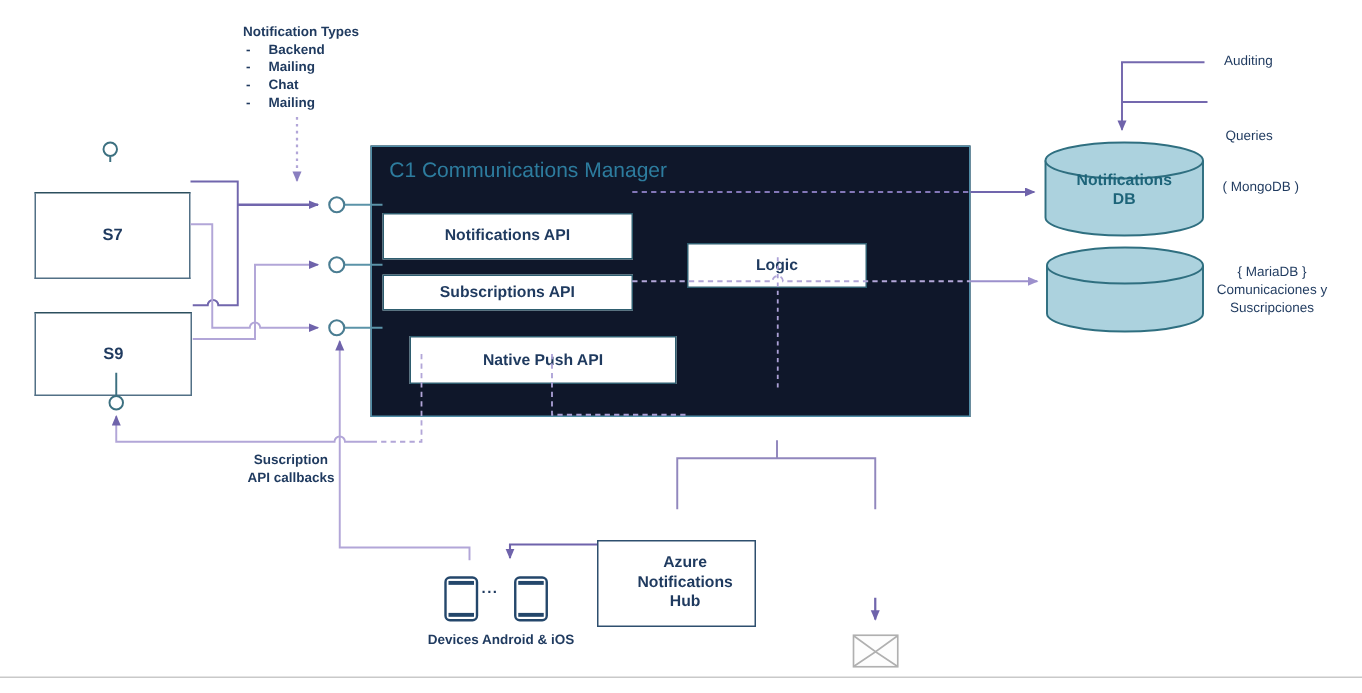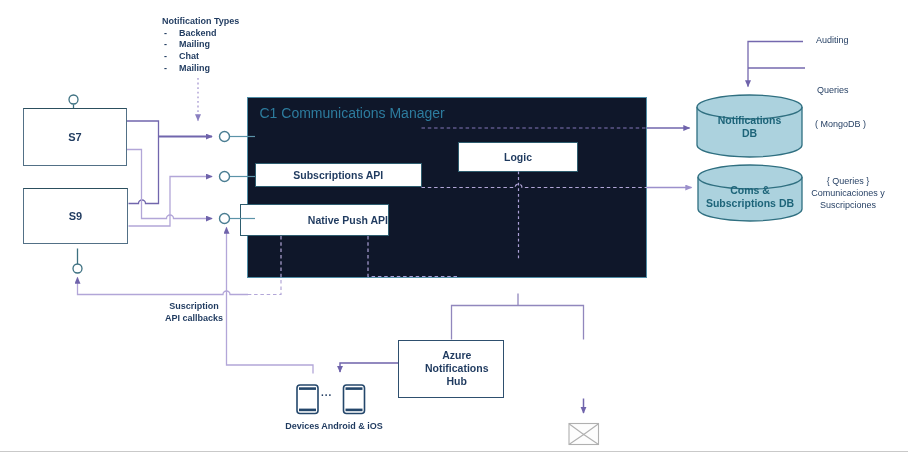--- a/index.html
+++ b/index.html
@@ -1,20 +1,20 @@
 <!DOCTYPE html>
 <html><head>
 <meta charset="utf-8">
 <style>
   html,body{margin:0;padding:0;background:#fff;}
   #canvas{position:relative;width:908px;height:462px;background:#fff;overflow:hidden;
           font-family:"Liberation Sans",sans-serif;color:#1f3a5f;}
   .abs{position:absolute;}
   .box{position:absolute;display:flex;align-items:center;justify-content:center;
-       text-align:center;background:#fff;z-index:1;box-sizing:border-box;}
+       text-align:center;background:#fff;z-index:1;box-sizing:border-box;margin-top:20px;}
   .svc{border:1.4px solid #527086;border-top-color:#2c4f5e;font-size:11px;font-weight:600;color:#1f3a5f;}
   .api{border:1.2px solid #2e5d6f;font-size:10.5px;font-weight:600;color:#1f3a5f;}
   .ext{border:1.3px solid #2e4f6e;font-size:10.5px;font-weight:600;color:#1f3a5f;
        flex-direction:column;line-height:13px;}
   #container{position:absolute;left:246.5px;top:85px;width:400.5px;height:181px;
              background:#0f172a;border:1.3px solid #4f8da6;z-index:0;box-sizing:border-box;margin-top:12px;}
   #container-title{position:absolute;left:12px;top:7px;font-size:14px;color:#2d7c9e;}
   .label{position:absolute;z-index:4;}
   .nt{font-size:9px;font-weight:600;line-height:11.7px;}
   .nt-item{padding-left:17px;position:relative;}
@@ -35,24 +35,27 @@
     <span id="container-title">C1 Communications Manager</span>
   </div>
 
   <div class="box svc" style="left:23px;top:108px;width:104px;height:58px;">
     <span>S7</span>
   </div>
   <div class="box svc" style="left:23px;top:188px;width:105px;height:56px;">
     <span>S9</span>
   </div>
 
+  <div class="box api" style="left:255px;top:122px;width:166.5px;height:30.5px;">
+    <span>Notifications API</span>
+  </div>
   <div class="box api" style="left:255px;top:163px;width:166.5px;height:24px;">
     <span>Subscriptions API</span>
   </div>
-  <div class="box api" style="left:240px;top:203.5px;width:149px;height:32px;justify-content:flex-end;">
+  <div class="box api" style="left:273px;top:203.5px;width:178px;height:32px;">
     <span>Native Push API</span>
   </div>
   <div class="box api" style="left:458px;top:141.5px;width:120px;height:30px;">
     <span>Logic</span>
   </div>
 
   <div class="box ext" style="left:398px;top:339.5px;width:105.5px;height:58.5px;padding-left:12px;">
     <span>Azure</span>
     <span>Notifications</span>
     <span>Hub</span>
@@ -63,30 +66,26 @@
     <div class="nt-item">Backend</div>
     <div class="nt-item">Mailing</div>
     <div class="nt-item">Chat</div>
     <div class="nt-item">Mailing</div>
   </div>
 
   <div class="abs dbtxt" style="left:697px;top:106px;width:105px;height:42px;">
     <span>Notifications</span>
     <span>DB</span>
   </div>
-  <div class="abs dbtxt" style="left:698px;top:176px;width:104px;height:42px;">
-    <span>Coms &amp;</span>
-    <span>Subscriptions DB</span>
-  </div>
 
   <div class="label small" style="left:816px;top:34.5px;">Auditing</div>
   <div class="label small" style="left:817px;top:60.5px;margin-top:24px;">Queries</div>
   <div class="label small" style="left:815px;top:118.5px;">( MongoDB )</div>
   <div class="label small center" style="left:798px;top:174.5px;width:100px;line-height:12px;">
-    <div>{ Queries }</div>
+    <div>{ MariaDB }</div>
     <div>Comunicaciones y</div>
     <div>Suscripciones</div>
   </div>
   <div class="label small center sb" style="left:159px;top:300px;width:70px;line-height:12px;">
     <div>Suscription</div>
     <div>API callbacks</div>
   </div>
   <div class="label small center sb" style="left:284px;top:421px;width:100px;">Devices Android &amp; iOS</div>
   <div class="label sb" style="left:321px;top:387px;font-size:10px;letter-spacing:1px;">...</div>
 

